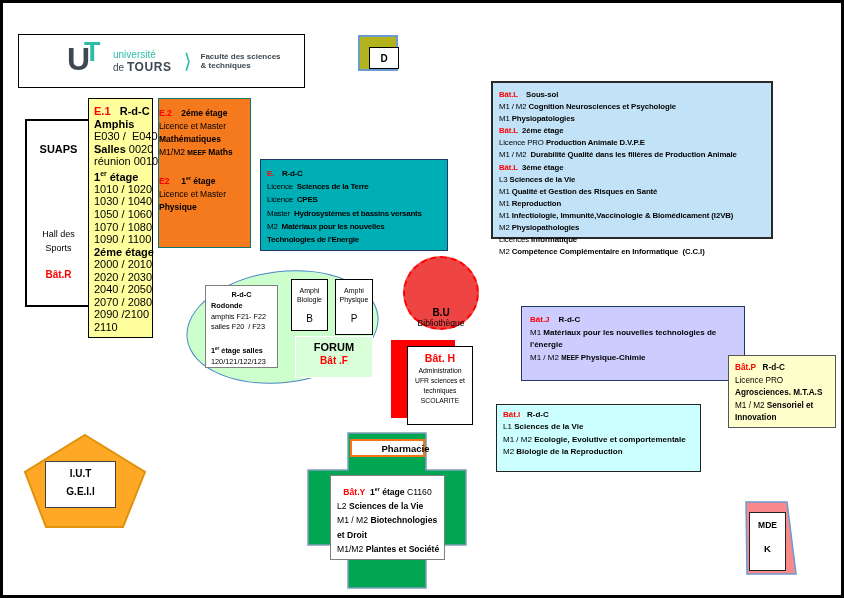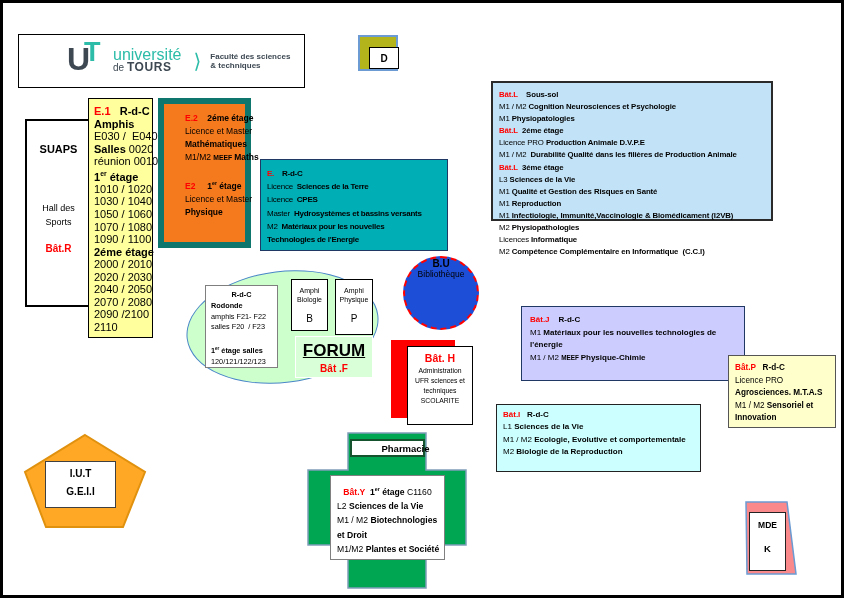--- a/index.html
+++ b/index.html
@@ -16,100 +16,100 @@
   .seg-sm { font-weight:700; color:#000; font-size:0.8em; }
   .seg-sup { font-weight:700; color:#000; font-size:0.62em; vertical-align:super; }
 
   
   .logo-box { left:15px; top:31px; width:287px; height:54px; background:#fff;
               border:1px solid #000; display:flex; align-items:center; padding-left:48px; z-index:3; }
   .logo-mark { position:relative; width:44px; height:36px; }
   .logo-u { position:absolute; left:0; top:-2px; font-size:32px; font-weight:700; color:#3d4852; }
   .logo-t { position:absolute; left:17px; top:-6px; font-size:27px; font-weight:700; color:#2cbca8; }
   .logo-words { line-height:11px; margin-left:2px; }
-  .logo-univ { color:#2cbca8; font-size:16px; }
+  .logo-univ { color:#2cbca8; font-size:10px; }
   .logo-de { color:#3d4852; font-size:10px; }
   .logo-tours { color:#3d4852; font-size:12px; font-weight:700; letter-spacing:0.6px;margin-top:24px; }
   .logo-chev { color:#2cbca8; font-size:20px; font-weight:300; margin:0 9px 0 12px; }
   .logo-fac { color:#3d4852; font-size:8px; font-weight:700; line-height:9.5px; }
 
   
   .d-box { left:355px; top:32px; width:40px; height:36px; background:#b3b31c;
            border:2px solid #6b9bd2; z-index:3; }
   .d-inner { position:absolute; left:9px; top:10px; width:30px; height:22px; background:#fff;
              border:1.5px solid #000; display:flex; align-items:center; justify-content:center;
              font-size:10px; font-weight:700; }
 
   
   .suaps { left:22px; top:116px; width:67px; height:188px; background:#fff;
            border:2px solid #000; text-align:center; z-index:3; }
   .suaps-title { margin-top:22px; font-size:11px; font-weight:700; }
-  .suaps-hall { margin-top:46px; font-size:9px; line-height:14px; }
+  .suaps-hall { margin-top:72px; font-size:9px; line-height:14px; }
   .suaps-bat { margin-top:14px; font-size:10px; font-weight:700; color:#ff0000; }
 
   
   .e1 { left:85px; top:95px; width:65px; height:240px; background:#ffff9e;
         border:1px solid #000; padding:6px 5px; font-size:11px; line-height:12.55px; z-index:3; }
 
   
   .e2 { left:155px; top:95px; width:93px; height:150px; background:#f5791d;
-        border:6px solid #0f766e; padding:8px 21px; font-size:8.5px; line-height:13px; z-index:3; }
+        border:1px solid #0f766e; padding:8px 0; font-size:8.5px; line-height:13px; z-index:3; }
 
   
   .ebox { left:257px; top:156px; width:188px; height:92px; background:#00aeb5;
           border:1px solid #1f3864; padding:7px 6px 7px 6px; font-size:8px;
           letter-spacing:-0.25px; line-height:13.2px; z-index:3; }
 
   
-  .bat-l { left:488px; top:78px; width:282px; height:140px; background:#c2e3f7;
+  .bat-l { left:488px; top:78px; width:282px; height:158px; background:#c2e3f7;
            border:2px solid #2a2a2a; padding:6px 6px; font-size:7.8px;
            letter-spacing:-0.1px; line-height:12.1px; z-index:3; }
 
   
   .bu { left:400px; top:253px; width:76px; height:74px; border-radius:50%;
-        border:2px dashed #ff0000; background:#1d4ed8; display:flex; flex-direction:column;
-        align-items:center; justify-content:flex-start; z-index:3; }
+        border:2px dashed #ff0000; background:#ef4444; display:flex; flex-direction:column;
+        align-items:center; justify-content:flex-end; z-index:3; }
   .bu-1 { font-size:10px; font-weight:700; }
   .bu-2 { font-size:8.5px; }
 
   
   .ellipse { left:183px; top:268px; width:193px; height:112px; background:#ccffcc;
              border:1px solid #4a86c8; border-radius:50%; transform:rotate(-7deg); z-index:1; }
   .rodonde { left:202px; top:282px; width:73px; height:83px; background:#fff;
              border:1px solid #7f7f7f; padding:4px 5px; font-size:7.3px; line-height:10.8px; z-index:4; }
   .rodonde-title { text-align:center; font-weight:700; }
   .amphi { background:#fff; border:1px solid #000; text-align:center; font-size:7px;
            line-height:9px; padding-top:6px; z-index:4; }
   .amphi-b { left:288px; top:276px; width:37px; height:52px; }
   .amphi-p { left:332px; top:276px; width:38px; height:56px; }
   .amphi-letter { margin-top:10px; font-size:10px; }
   .forum { left:292px; top:333px; width:78px; height:42px; background:#d8ffd8;
            border:1px solid #ffffff; text-align:center; z-index:4; padding-top:4px; }
-  .forum-title { font-size:17px; font-weight:700; color:#000;text-decoration:underline; }
+  .forum-title { font-size:11px; font-weight:700; color:#000; }
   .forum-bat { font-size:10px; font-weight:700; color:#ff0000; margin-top:2px; }
 
   
   .bat-h-red { left:388px; top:337px; width:64px; height:78px; background:#ff0000; z-index:2; }
   .bat-h { left:404px; top:343px; width:66px; height:79px; background:#fff;
            border:1.5px solid #000; text-align:center; z-index:4; }
   .bat-h-title { margin-top:5px; font-size:10.5px; font-weight:700; color:#ff0000; }
   .bat-h-lines { font-size:6.8px; line-height:10px; margin-top:2px; }
   .bat-h-lines .line { white-space:normal; }
 
   
   .bat-j { left:518px; top:303px; width:224px; height:75px; background:#ccccff;
            border:1.5px solid #1f3864; padding:7px 8px; font-size:8px; line-height:12.6px; z-index:3; }
   .bat-p { left:725px; top:352px; width:108px; height:73px; background:#ffffcc;
            border:1px solid #555; padding:6px 6px; font-size:8.2px; line-height:12.6px; z-index:3; }
   .bat-i { left:493px; top:401px; width:205px; height:68px; background:#ccffff;
            border:1.5px solid #222; padding:4px 6px; font-size:8px; line-height:12.3px; z-index:3; }
 
   
   .pharm { left:347px; top:436px; width:75px; height:18px; background:#fff;
-           border:2px solid #14532d; display:flex; align-items:center; justify-content:center;
+           border:2px solid #f97316; display:flex; align-items:center; justify-content:center;
            font-size:9.5px; font-weight:700; z-index:4;padding-left:36px; }
   .bat-y { left:327px; top:472px; width:115px; height:85px; background:#fff;
            border:1px solid #808080; padding:6px 6px; font-size:8.6px; line-height:14.3px; z-index:4; }
   .bat-y .line:first-child { text-align:center; }
 
   
   .iut { left:42px; top:458px; width:71px; height:47px; background:#fff;
          border:1.5px solid #404040; text-align:center; font-size:10px; font-weight:700; z-index:4; }
   .iut-1 { margin-top:6px; }
   .iut-2 { margin-top:7px; }

